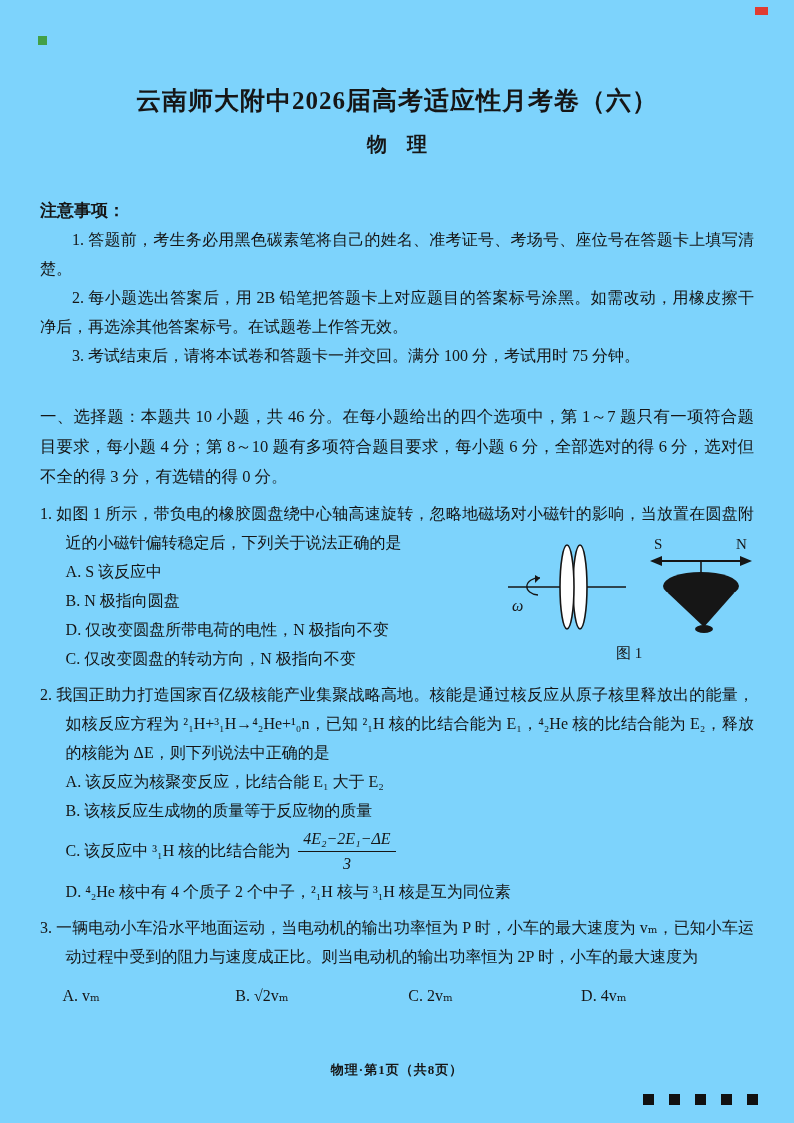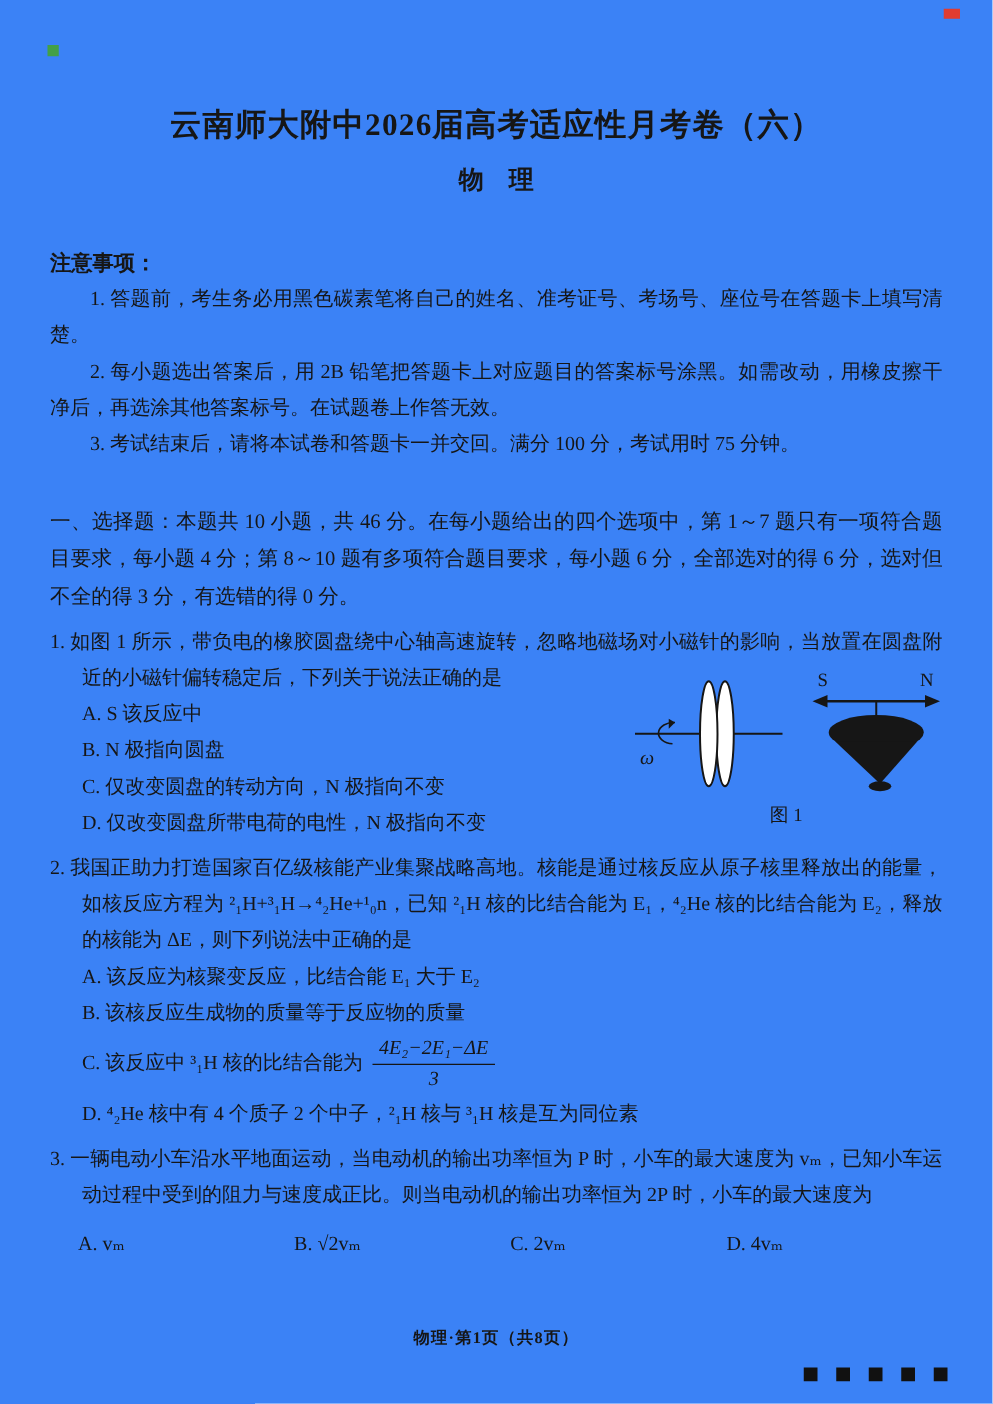--- a/index.html
+++ b/index.html
@@ -4,21 +4,21 @@
 <style>
   * { margin:0; padding:0; box-sizing:border-box; }
   html,body { background:#ffffff; }
   body {
     width:794px; height:1123px;
     font-family:"Liberation Serif","DejaVu Serif",serif;
     color:var(--ink,#161616);
   }
   .page {
     position:relative; width:794px; height:1123px;
-    padding:84px 40px 0 40px; overflow:hidden; background:#3b82f6;
+    padding:84px 40px 0 40px; overflow:hidden; background:#7dd3fc;
   }
 
   
   .mark { position:absolute; }
   .mark-tl { left:38px; top:36px; width:9px; height:9px; background:var(--mark_green,#43a047); }
   .mark-tr { right:26px; top:7px; width:13px; height:8px; background:var(--mark_red,#e03c31); }
 
   .title { text-align:center; font-size:25px; font-weight:bold; letter-spacing:1px; line-height:34px; }
   .subject { text-align:center; font-size:20px; font-weight:bold; margin-top:9px; line-height:34px; }
 
@@ -74,22 +74,22 @@
     <p class="notice-item">2. 每小题选出答案后，用 2B 铅笔把答题卡上对应题目的答案标号涂黑。如需改动，用橡皮擦干净后，再选涂其他答案标号。在试题卷上作答无效。</p>
     <p class="notice-item">3. 考试结束后，请将本试卷和答题卡一并交回。满分 100 分，考试用时 75 分钟。</p>
   </div>
 
   <p class="section-heading">一、选择题：本题共 10 小题，共 46 分。在每小题给出的四个选项中，第 1～7 题只有一项符合题目要求，每小题 4 分；第 8～10 题有多项符合题目要求，每小题 6 分，全部选对的得 6 分，选对但不全的得 3 分，有选错的得 0 分。</p>
 
   <div class="question">
     <p class="stem">1. 如图 1 所示，带负电的橡胶圆盘绕中心轴高速旋转，忽略地磁场对小磁针的影响，当放置在圆盘附近的小磁针偏转稳定后，下列关于说法正确的是</p>
     <p class="option">A. S 该反应中</p>
     <p class="option">B. N 极指向圆盘</p>
+    <p class="option">D. 仅改变圆盘所带电荷的电性，N 极指向不变</p>
     <p class="option">C. 仅改变圆盘的转动方向，N 极指向不变</p>
-    <p class="option">D. 仅改变圆盘所带电荷的电性，N 极指向不变</p>
 
     <figure class="figure">
       <svg width="250" height="112" viewBox="0 0 250 112">
 
         <line x1="4" y1="56" x2="122" y2="56" stroke="#161616" stroke-width="1.6"></line>
 
         <path d="M 34 64 A 10 7 0 1 1 36 47" fill="none" stroke="#161616" stroke-width="1.3"></path>
         <polygon points="36,47 31,44 31,52" fill="#161616"></polygon>
         <text x="8" y="80" font-size="16" font-style="italic" fill="#161616">ω</text>
 

